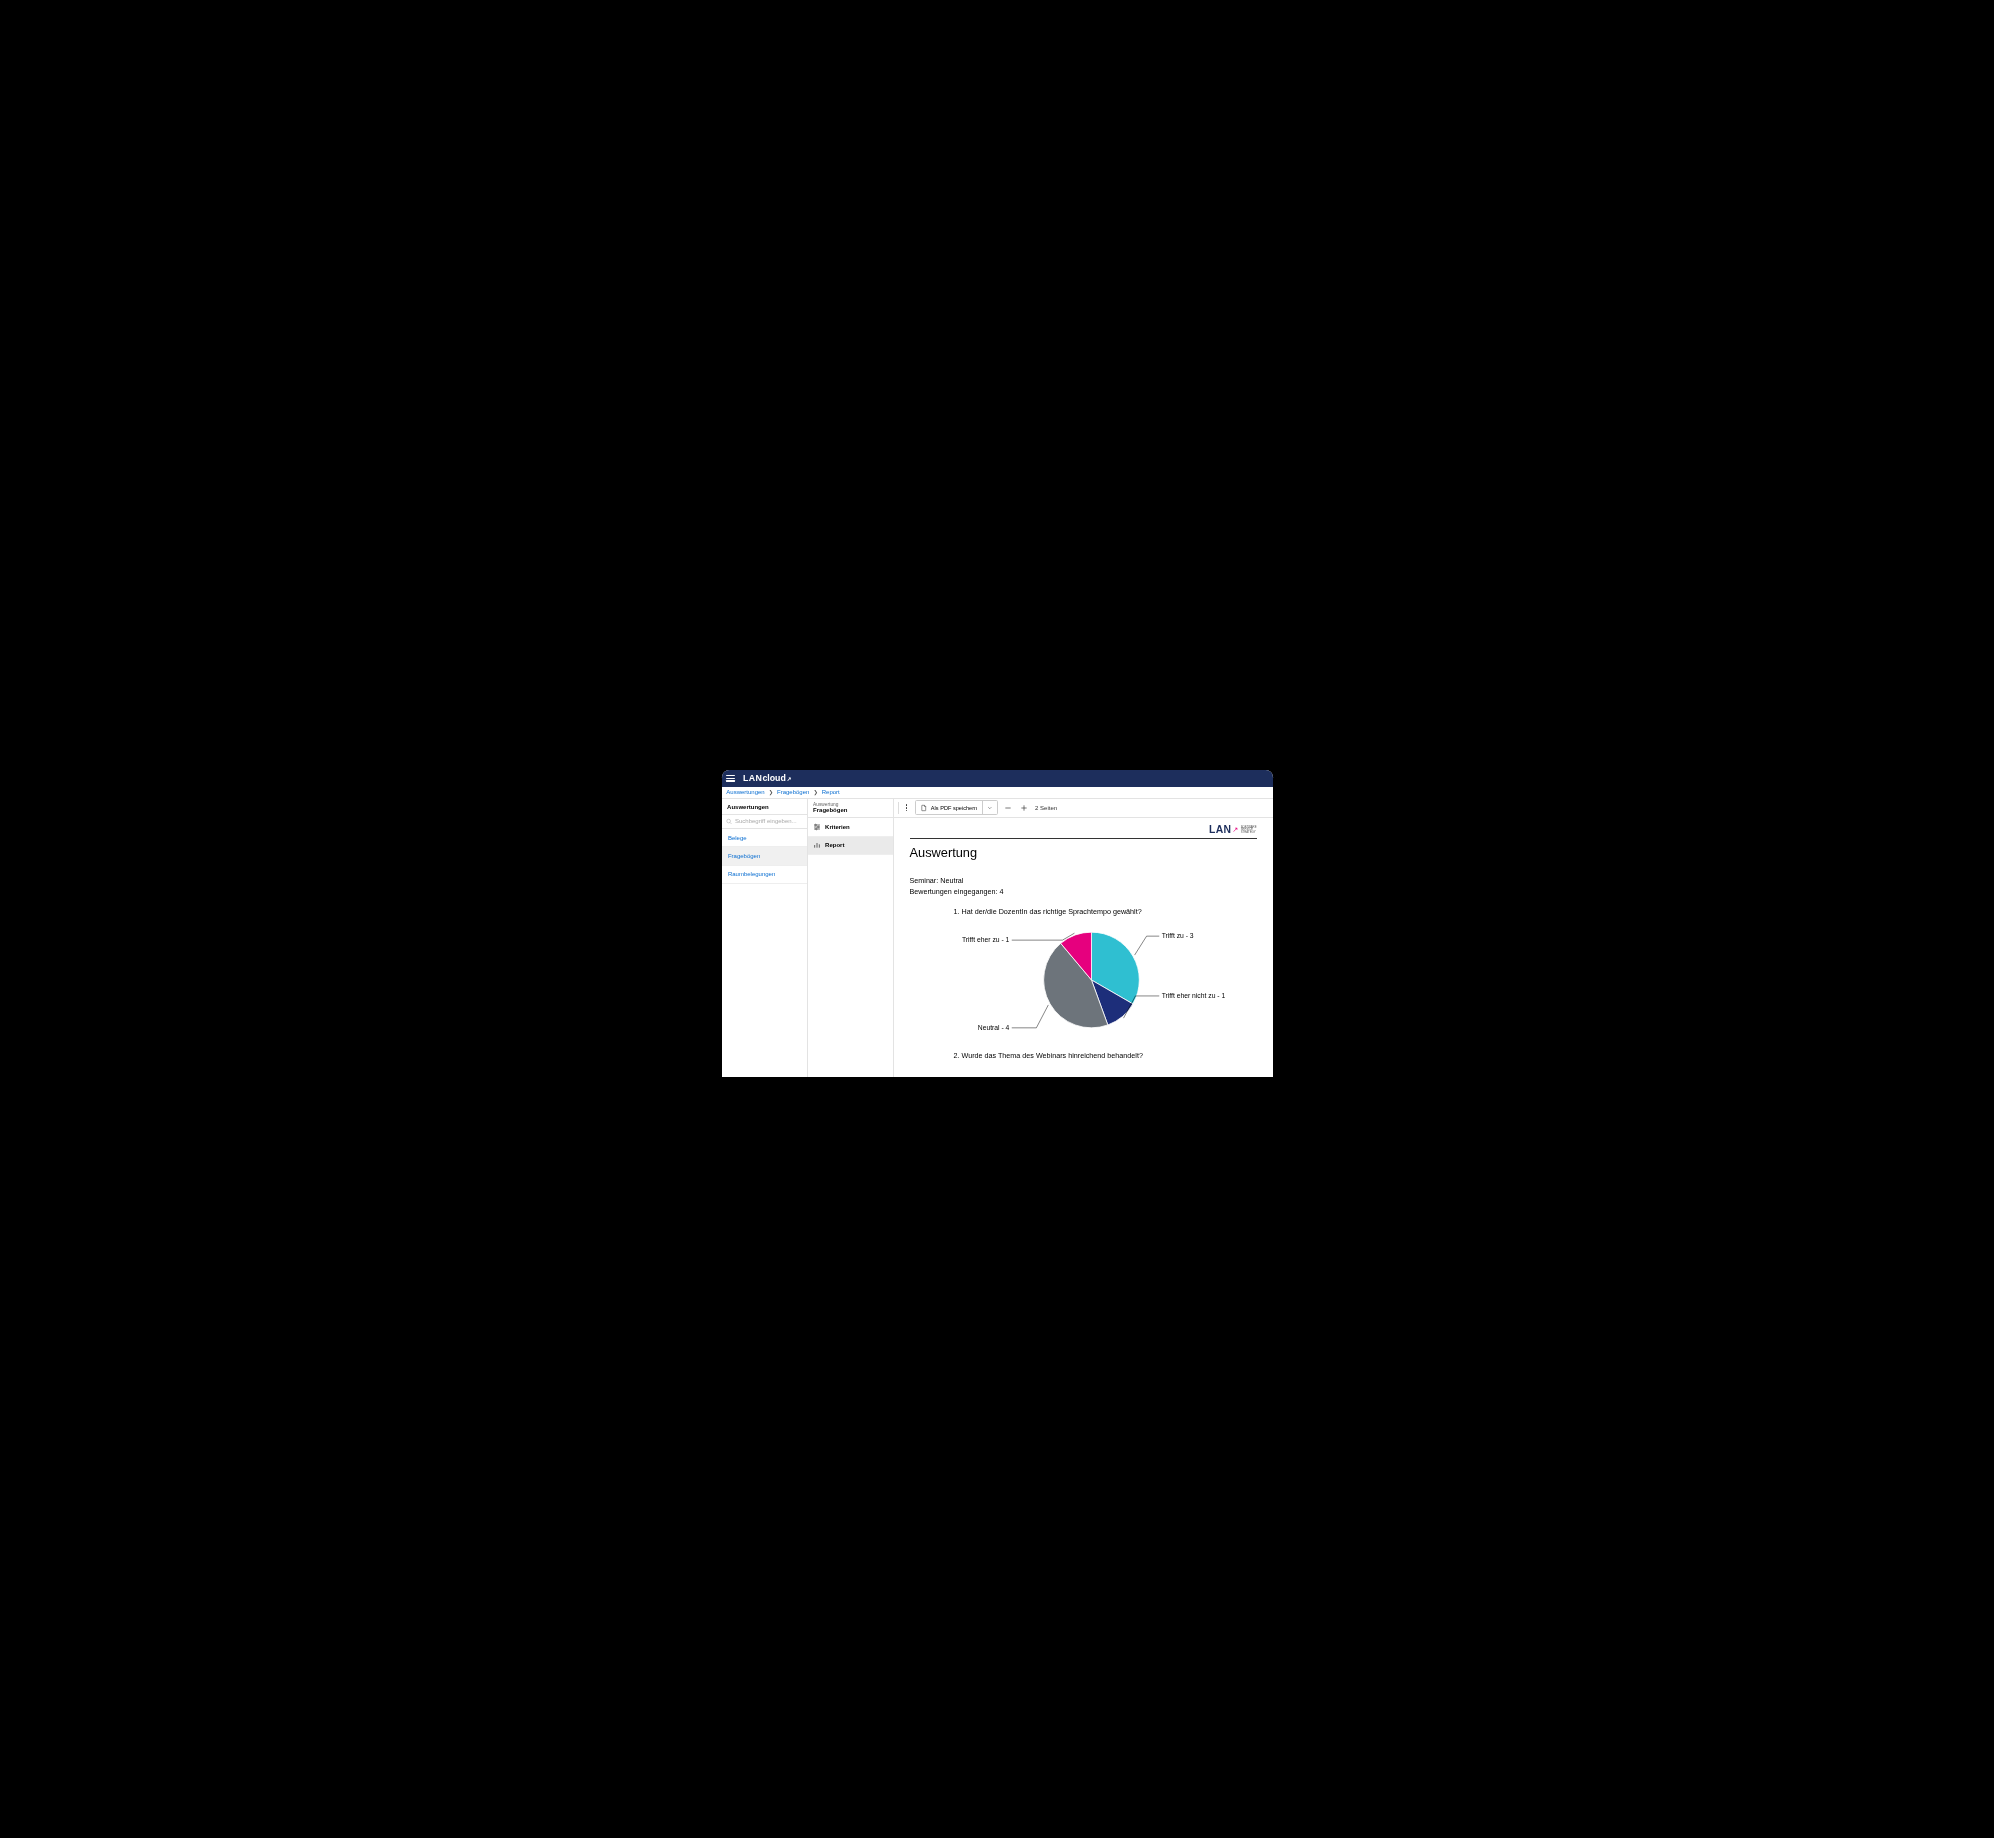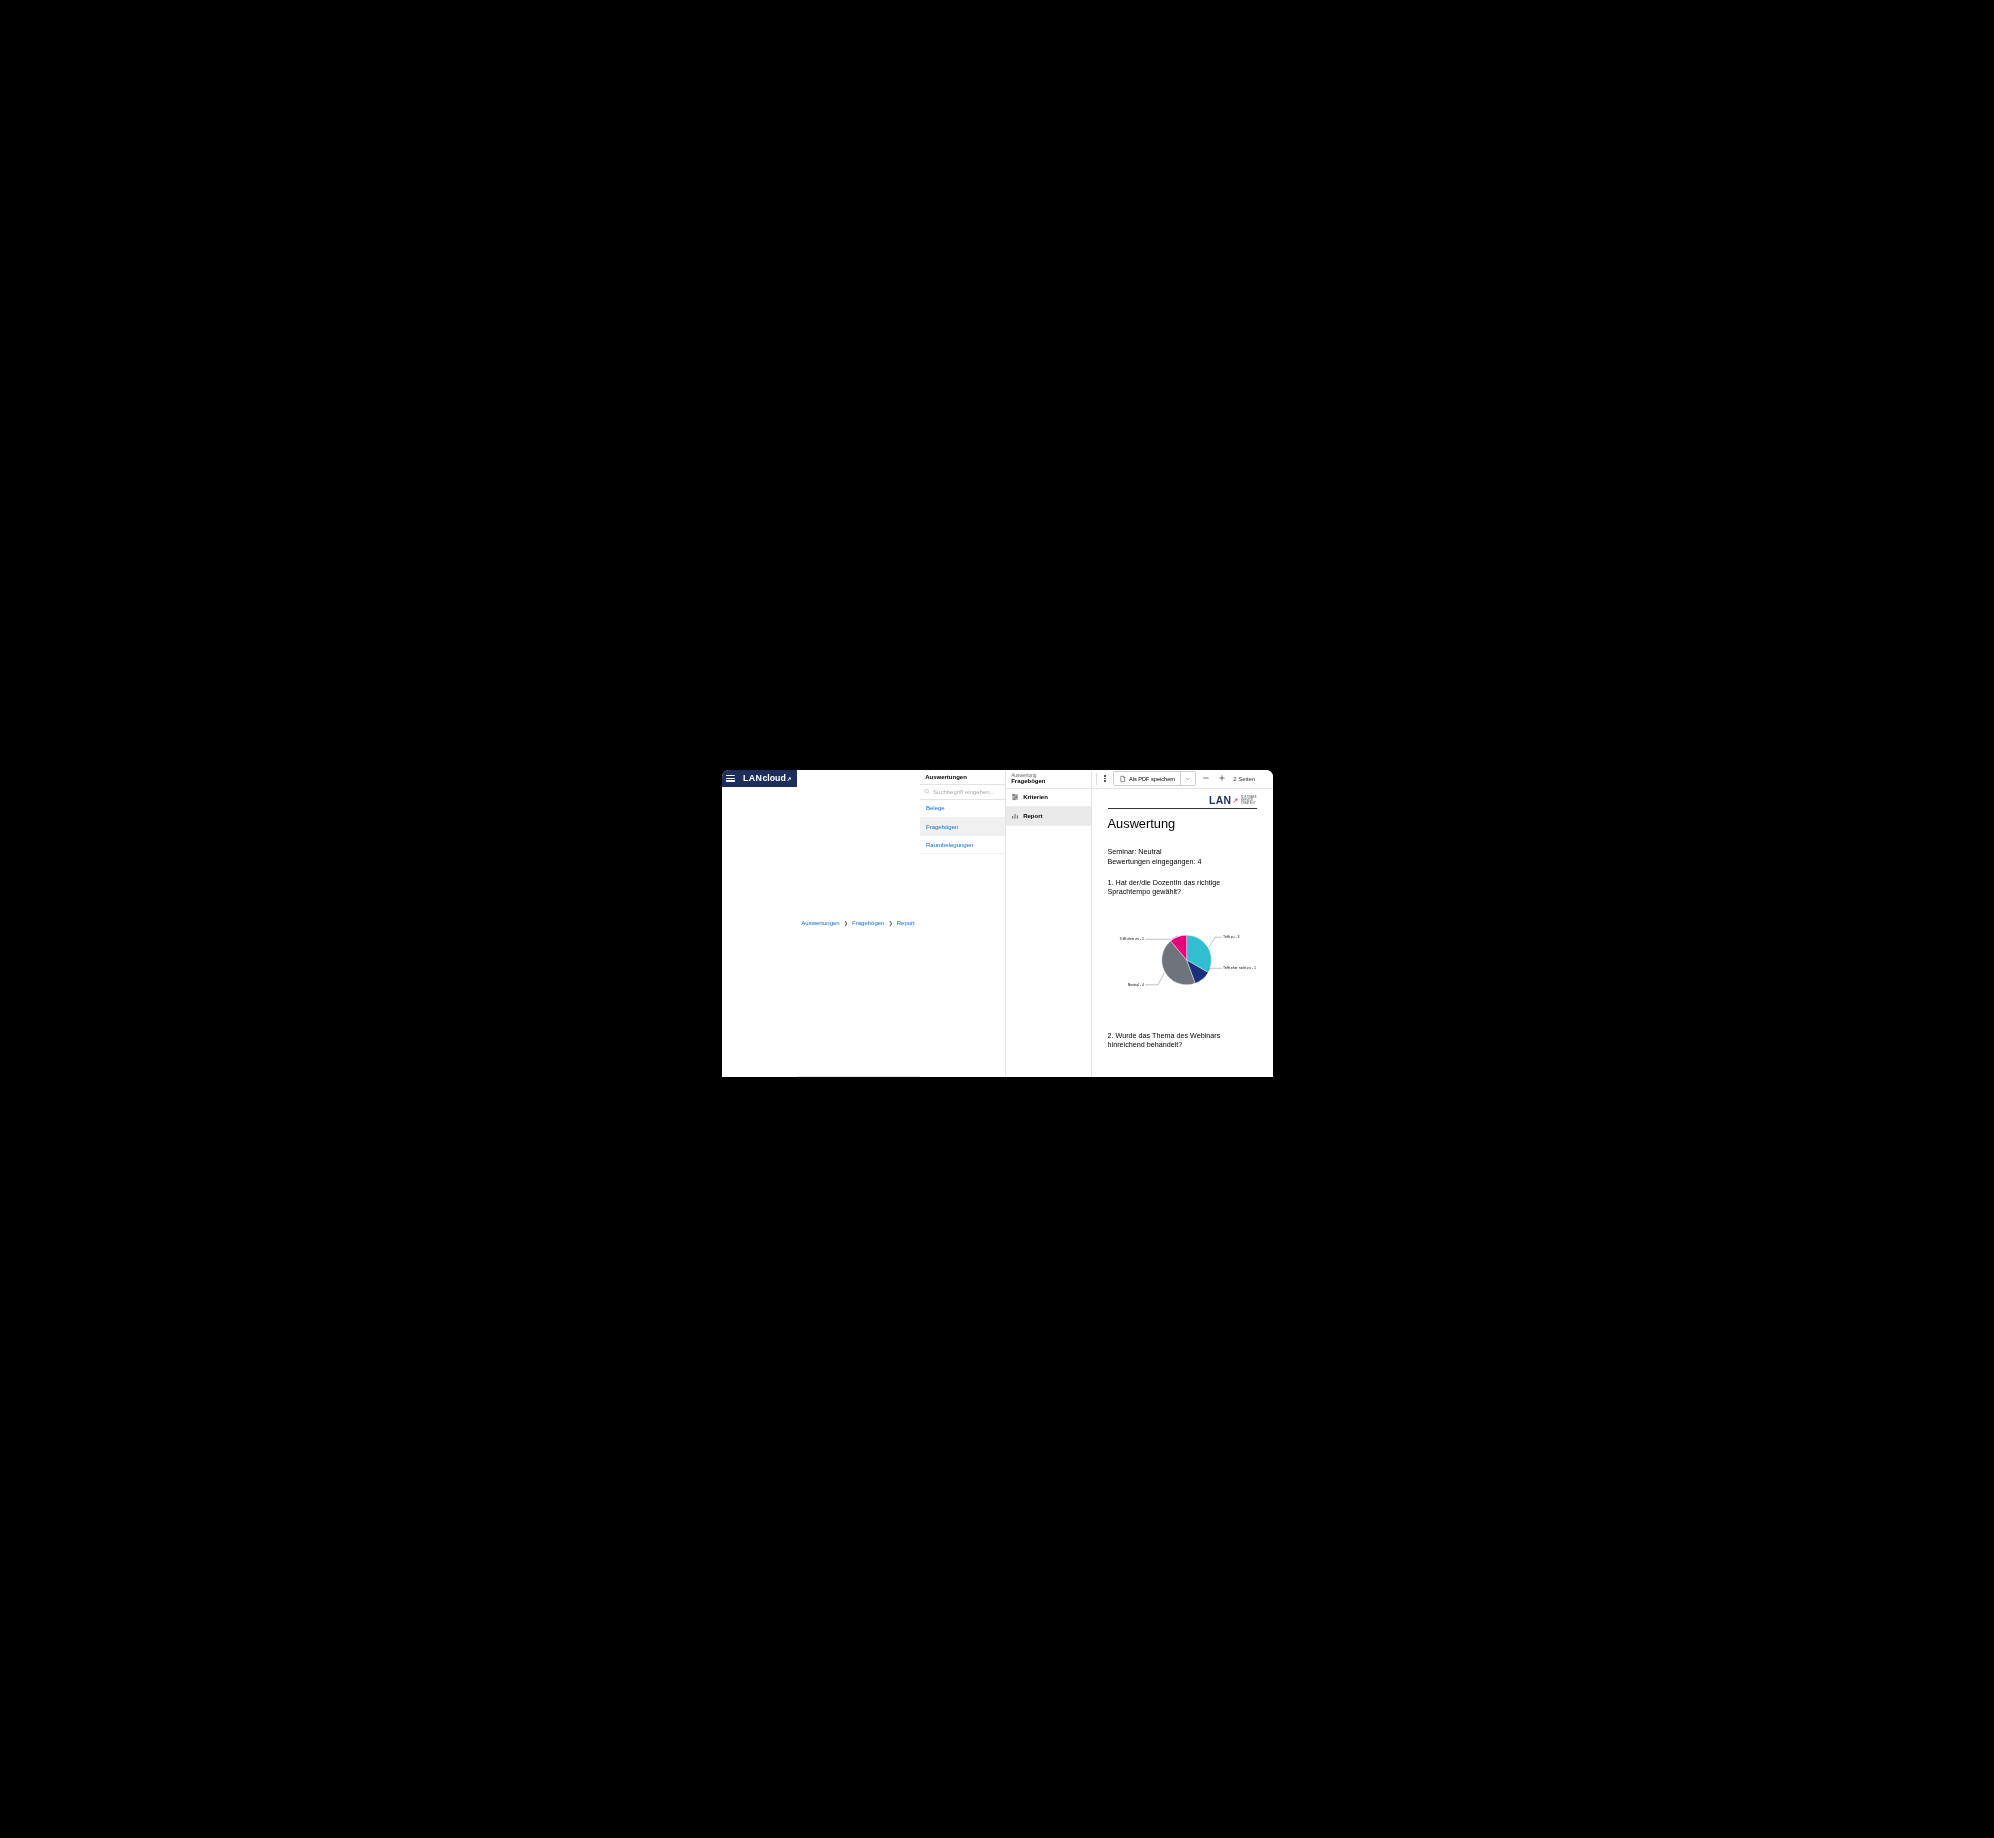--- a/index.html
+++ b/index.html
@@ -20,21 +20,21 @@
     box-shadow: 0 4px 16px rgba(0,0,0,0.5);
     overflow: hidden;
     position: relative;
   }
   .screen {
     background: #fff;
     border-radius: 7.2px 7.2px 0 0;
     overflow: hidden;
     height: 307px;
     display: flex;
-    flex-direction: row;
+    flex-direction: column;
   }
   
   .header {
     background: #1d2e5c;
     color: #fff;
     display: flex;
     align-items: center;
     height: 17.6px;
     padding: 0 4.8px;
   }
@@ -187,21 +187,21 @@
   }
   .report-logo {
     display:flex; justify-content:flex-end; align-items:center; margin-bottom:2.4px;
   }
   .report-logo .lan { font-size:10.4px; font-weight:600; color:#1d2e5c; letter-spacing:0.4px; }
   .report-logo .arrow2 { color:#e6007e; font-size:7.2px; margin-left:0.8px; }
   .report-logo .sub { font-size:2.8px; line-height:1; color:#555; margin-left:2.4px; text-align:left; letter-spacing:0; font-weight:400;}
   .hr { height:0.4px; background:#333; margin-bottom:7.2px; }
   .h1 { font-size:12.8px; font-weight:400; margin-bottom:16px; }
   .meta-line { font-size:7.2px; margin-bottom:1.6px; }
-  .question { font-size:7.2px; margin-top:11.2px; margin-bottom:4px; }
+  .question { font-size:7.2px; margin-top:11.2px; margin-bottom:4px;margin-left:44px; }
   .pie-wrap { display:flex; justify-content:center; margin:4px 0 4px; }
   .pie-svg text { font-size:17px; fill:#000; }
   .pie-svg line { stroke:#000; stroke-width:1.2; }
 </style>
 </head>
 <body>
 
 <div class="device-frame">
   <div class="screen">
 

